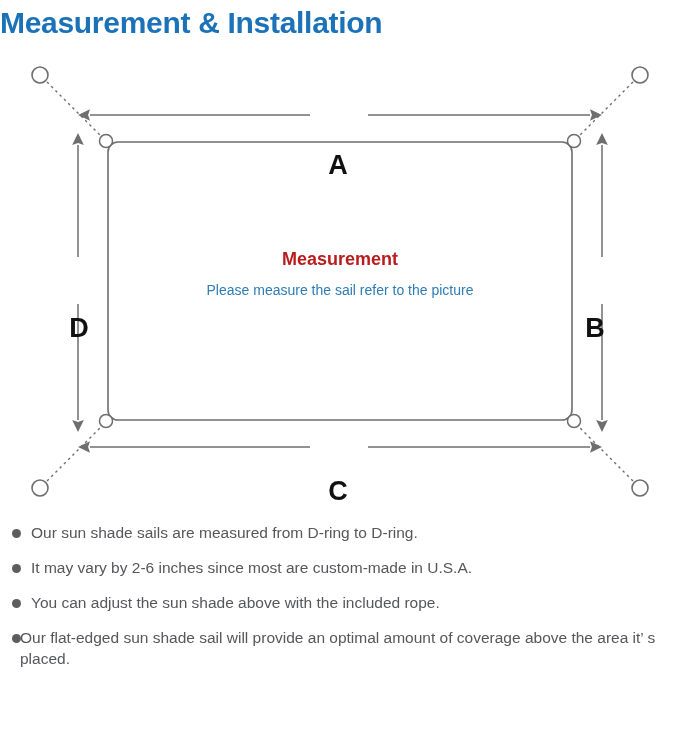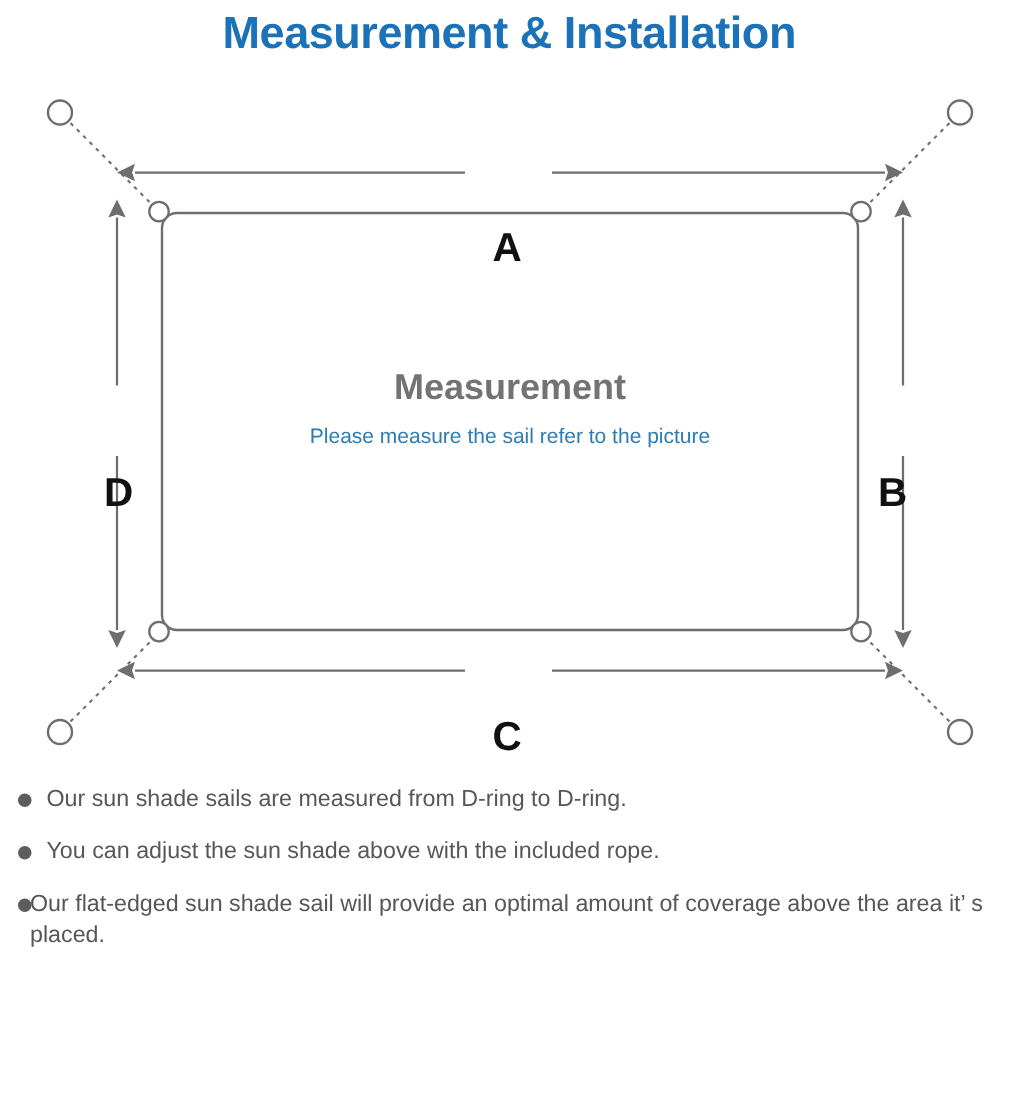--- a/index.html
+++ b/index.html
@@ -20,21 +20,20 @@
     width: 679px;
     height: 739px;
     background: #ffffff;
   }
   
   .title {
     position: absolute;
     left: 0;
     top: 2px;
     width: 679px;
-    text-align: center;
     font-size: 30px;
     font-weight: bold;
     letter-spacing: -0.3px;
     color: #1b72b8;
     line-height: 42px;
     white-space: nowrap;
   }
   
   .diagram {
     position: absolute;
@@ -47,23 +46,23 @@
     display: block;
   }
   .center-label {
     position: absolute;
     left: 108px;
     top: 190px;
     width: 464px;
     text-align: center;
   }
   .center-label .m-title {
-    font-size: 24px;
+    font-size: 18px;
     font-weight: bold;
-    color: #737373;
+    color: #b91c1c;
     line-height: 34px;
     white-space: nowrap;
   }
   .center-label .m-sub {
     font-size: 14px;
     color: #2f7cb4;
     line-height: 22px;
     margin-top: 3px;
     white-space: nowrap;
   }
@@ -167,20 +166,24 @@
     <div class="dim-letter" id="letter-d">D</div>
   </div>
 
   <div class="notes">
     <div class="note-item">
       <span class="note-bullet"></span>
       <span class="note-text">Our sun shade sails are measured from D-ring to D-ring.</span>
     </div>
     <div class="note-item">
       <span class="note-bullet"></span>
+      <span class="note-text">It may vary by 2-6 inches since most are custom-made in U.S.A.</span>
+    </div>
+    <div class="note-item">
+      <span class="note-bullet"></span>
       <span class="note-text">You can adjust the sun shade above with the included rope.</span>
     </div>
     <div class="note-item">
       <span class="note-bullet"></span>
       <span class="note-text">Our flat-edged sun shade sail will provide an optimal amount of coverage above the area it’ s placed.</span>
     </div>
   </div>
 
 </div>
 

